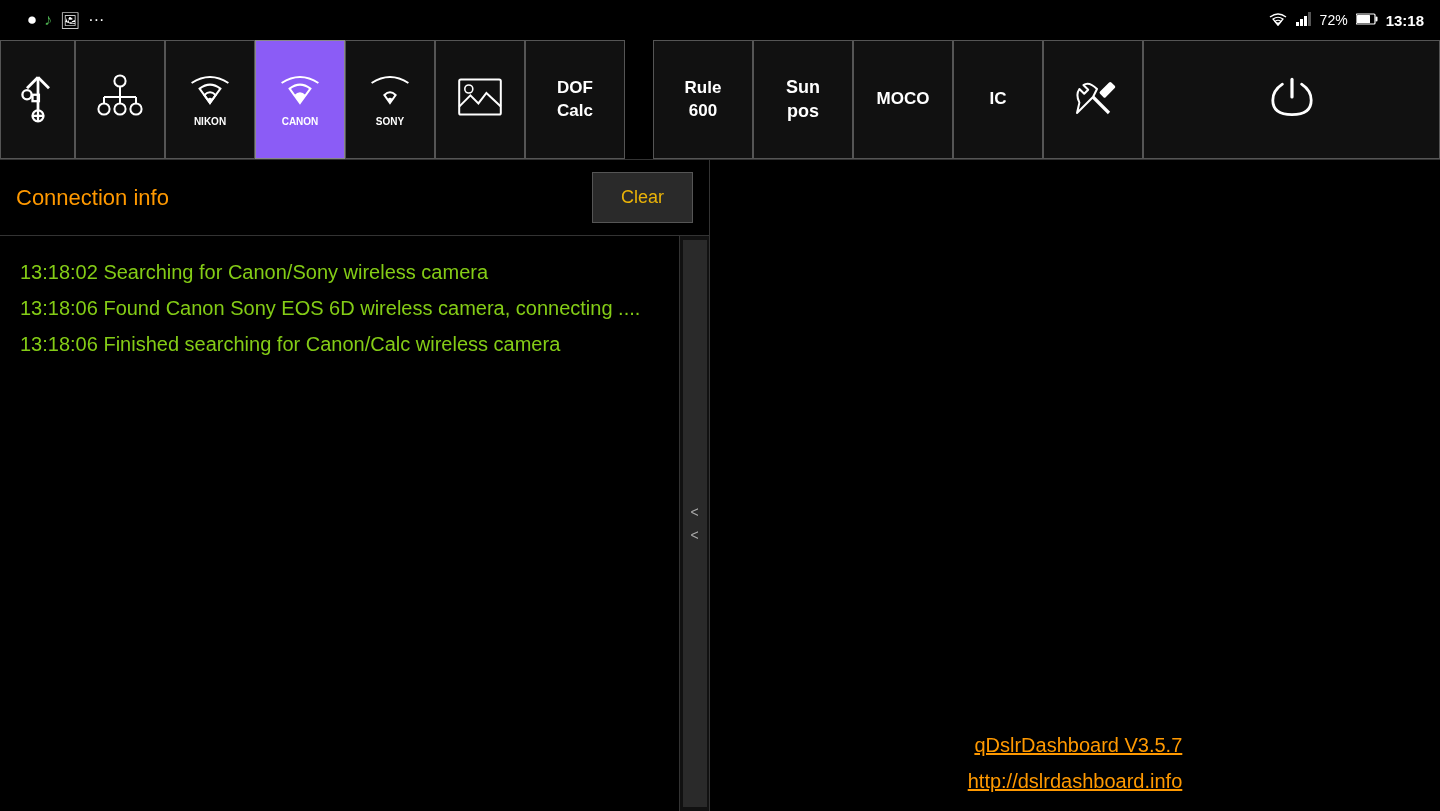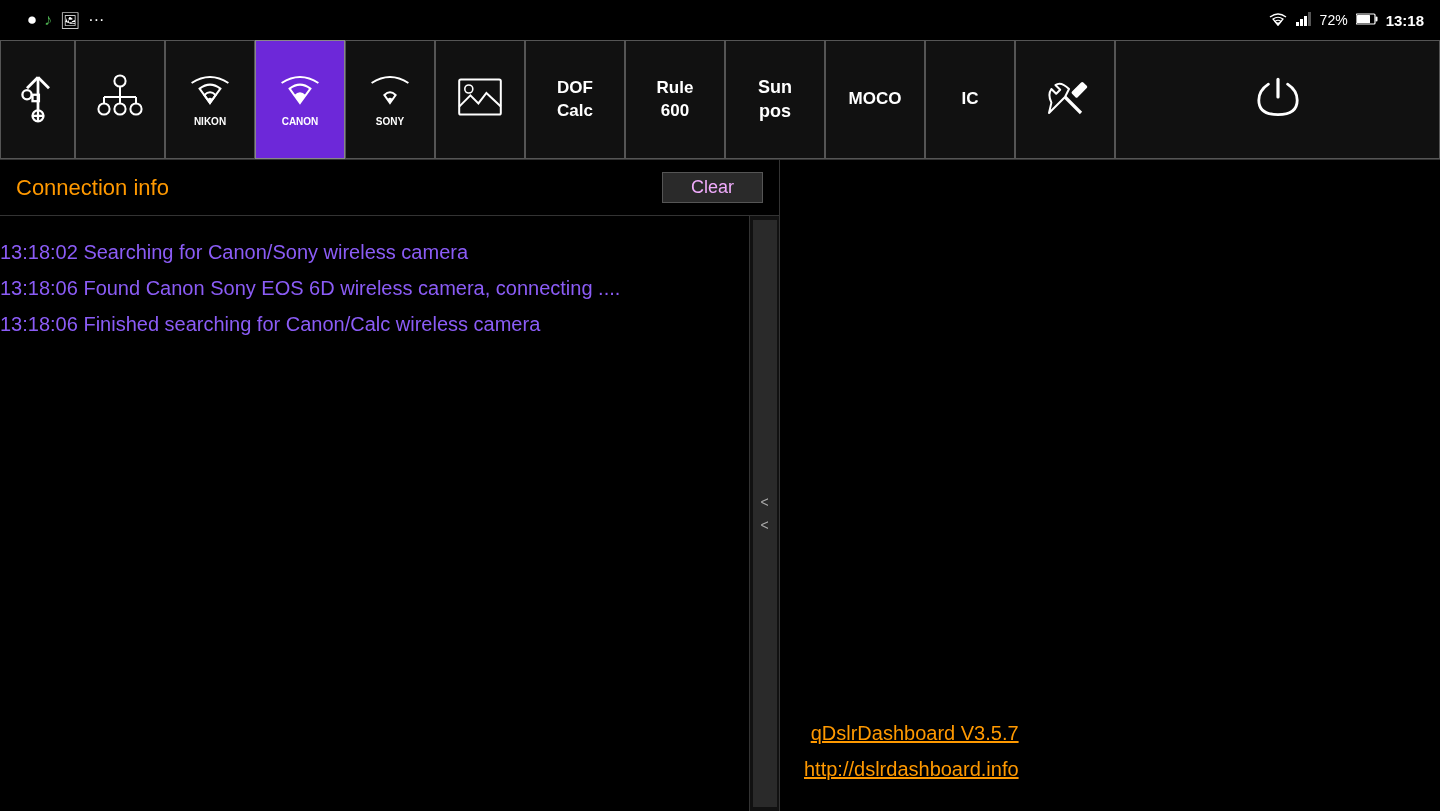--- a/index.html
+++ b/index.html
@@ -50,21 +50,21 @@
       align-items: center;
       justify-content: center;
       cursor: pointer;
       font-size: 13px;
       font-weight: bold;
       gap: 4px;
       padding: 8px 12px;
     }
 
     .toolbar-btn.active {
-      background: #6d28d9;
+      background: #8b5cf6;
       border-color: #888;
     }
 
     .toolbar-icon {
       font-size: 28px;
       line-height: 1;
     }
 
     .toolbar-label {
       font-size: 10px;
@@ -75,21 +75,21 @@
     
     #main {
       position: absolute;
       top: 160px; left: 0; right: 0; bottom: 0;
       background: #000;
       display: flex;
     }
 
     
     #left-panel {
-      width: 780px;
+      width: 710px;
       height: 100%;
       display: flex;
       flex-direction: column;
       border-right: 1px solid #333;
     }
 
     #panel-header {
       display: flex;
       align-items: center;
       justify-content: space-between;
@@ -98,39 +98,39 @@
     }
 
     #connection-title {
       color: #ff9900;
       font-size: 22px;
       font-weight: normal;
     }
 
     #clear-btn {
       background: #2a2a2a;
-      color: #f0abfc;
+      color: #eab308;
       border: 1px solid #555;
-      padding: 4px 28px;
+      padding: 14px 28px;
       font-size: 18px;
       cursor: pointer;
     }
 
     #log-area {
       flex: 1;
       display: flex;
       overflow: hidden;
     }
 
     #log-text {
       flex: 1;
-      padding: 20px 0;
+      padding: 20px 20px;
       font-size: 20px;
       line-height: 1.6;
-      color: #8b5cf6;
+      color: #84cc16;
       overflow-y: auto;
     }
 
     #scrollbar-area {
       width: 30px;
       background: #111;
       border-left: 1px solid #333;
       display: flex;
       flex-direction: column;
       align-items: center;
@@ -154,23 +154,23 @@
       text-align: center;
       line-height: 1.6;
       user-select: none;
     }
 
     
     #right-panel {
       flex: 1;
       display: flex;
       flex-direction: column;
-      align-items: flex-start;
+      align-items: center;
       justify-content: flex-end;
-      padding: 24px 24px;
+      padding: 12px 24px;
     }
 
     #app-info {
       text-align: right;
     }
 
     .app-info-link {
       color: #ff9900;
       font-size: 20px;
       display: block;
@@ -293,21 +293,21 @@
         <circle cx="16" cy="20" r="5" fill="none" stroke="#fff" stroke-width="2"></circle>
         <path d="M4 42 L18 28 L28 38 L38 25 L56 42" fill="none" stroke="#fff" stroke-width="2.5"></path>
       </svg>
     </span>
   </div>
 
   <div class="toolbar-btn" style="min-width:100px;">
     <span class="toolbar-label" style="font-size:17px; line-height:1.3;">DOF<br>Calc</span>
   </div>
 
-  <div class="toolbar-btn" style="min-width:100px;">
+  <div class="toolbar-btn" style="min-width:100px;margin-left:28px;">
     <span class="toolbar-label" style="font-size:17px; line-height:1.3;">Rule<br>600</span>
   </div>
 
   <div class="toolbar-btn" style="min-width:100px;">
     <span class="toolbar-label" style="font-size:18px; line-height:1.3;">Sun<br>pos</span>
   </div>
 
   <div class="toolbar-btn" style="min-width:100px;">
     <span class="toolbar-label" style="font-size:17px;">MOCO</span>
   </div>

